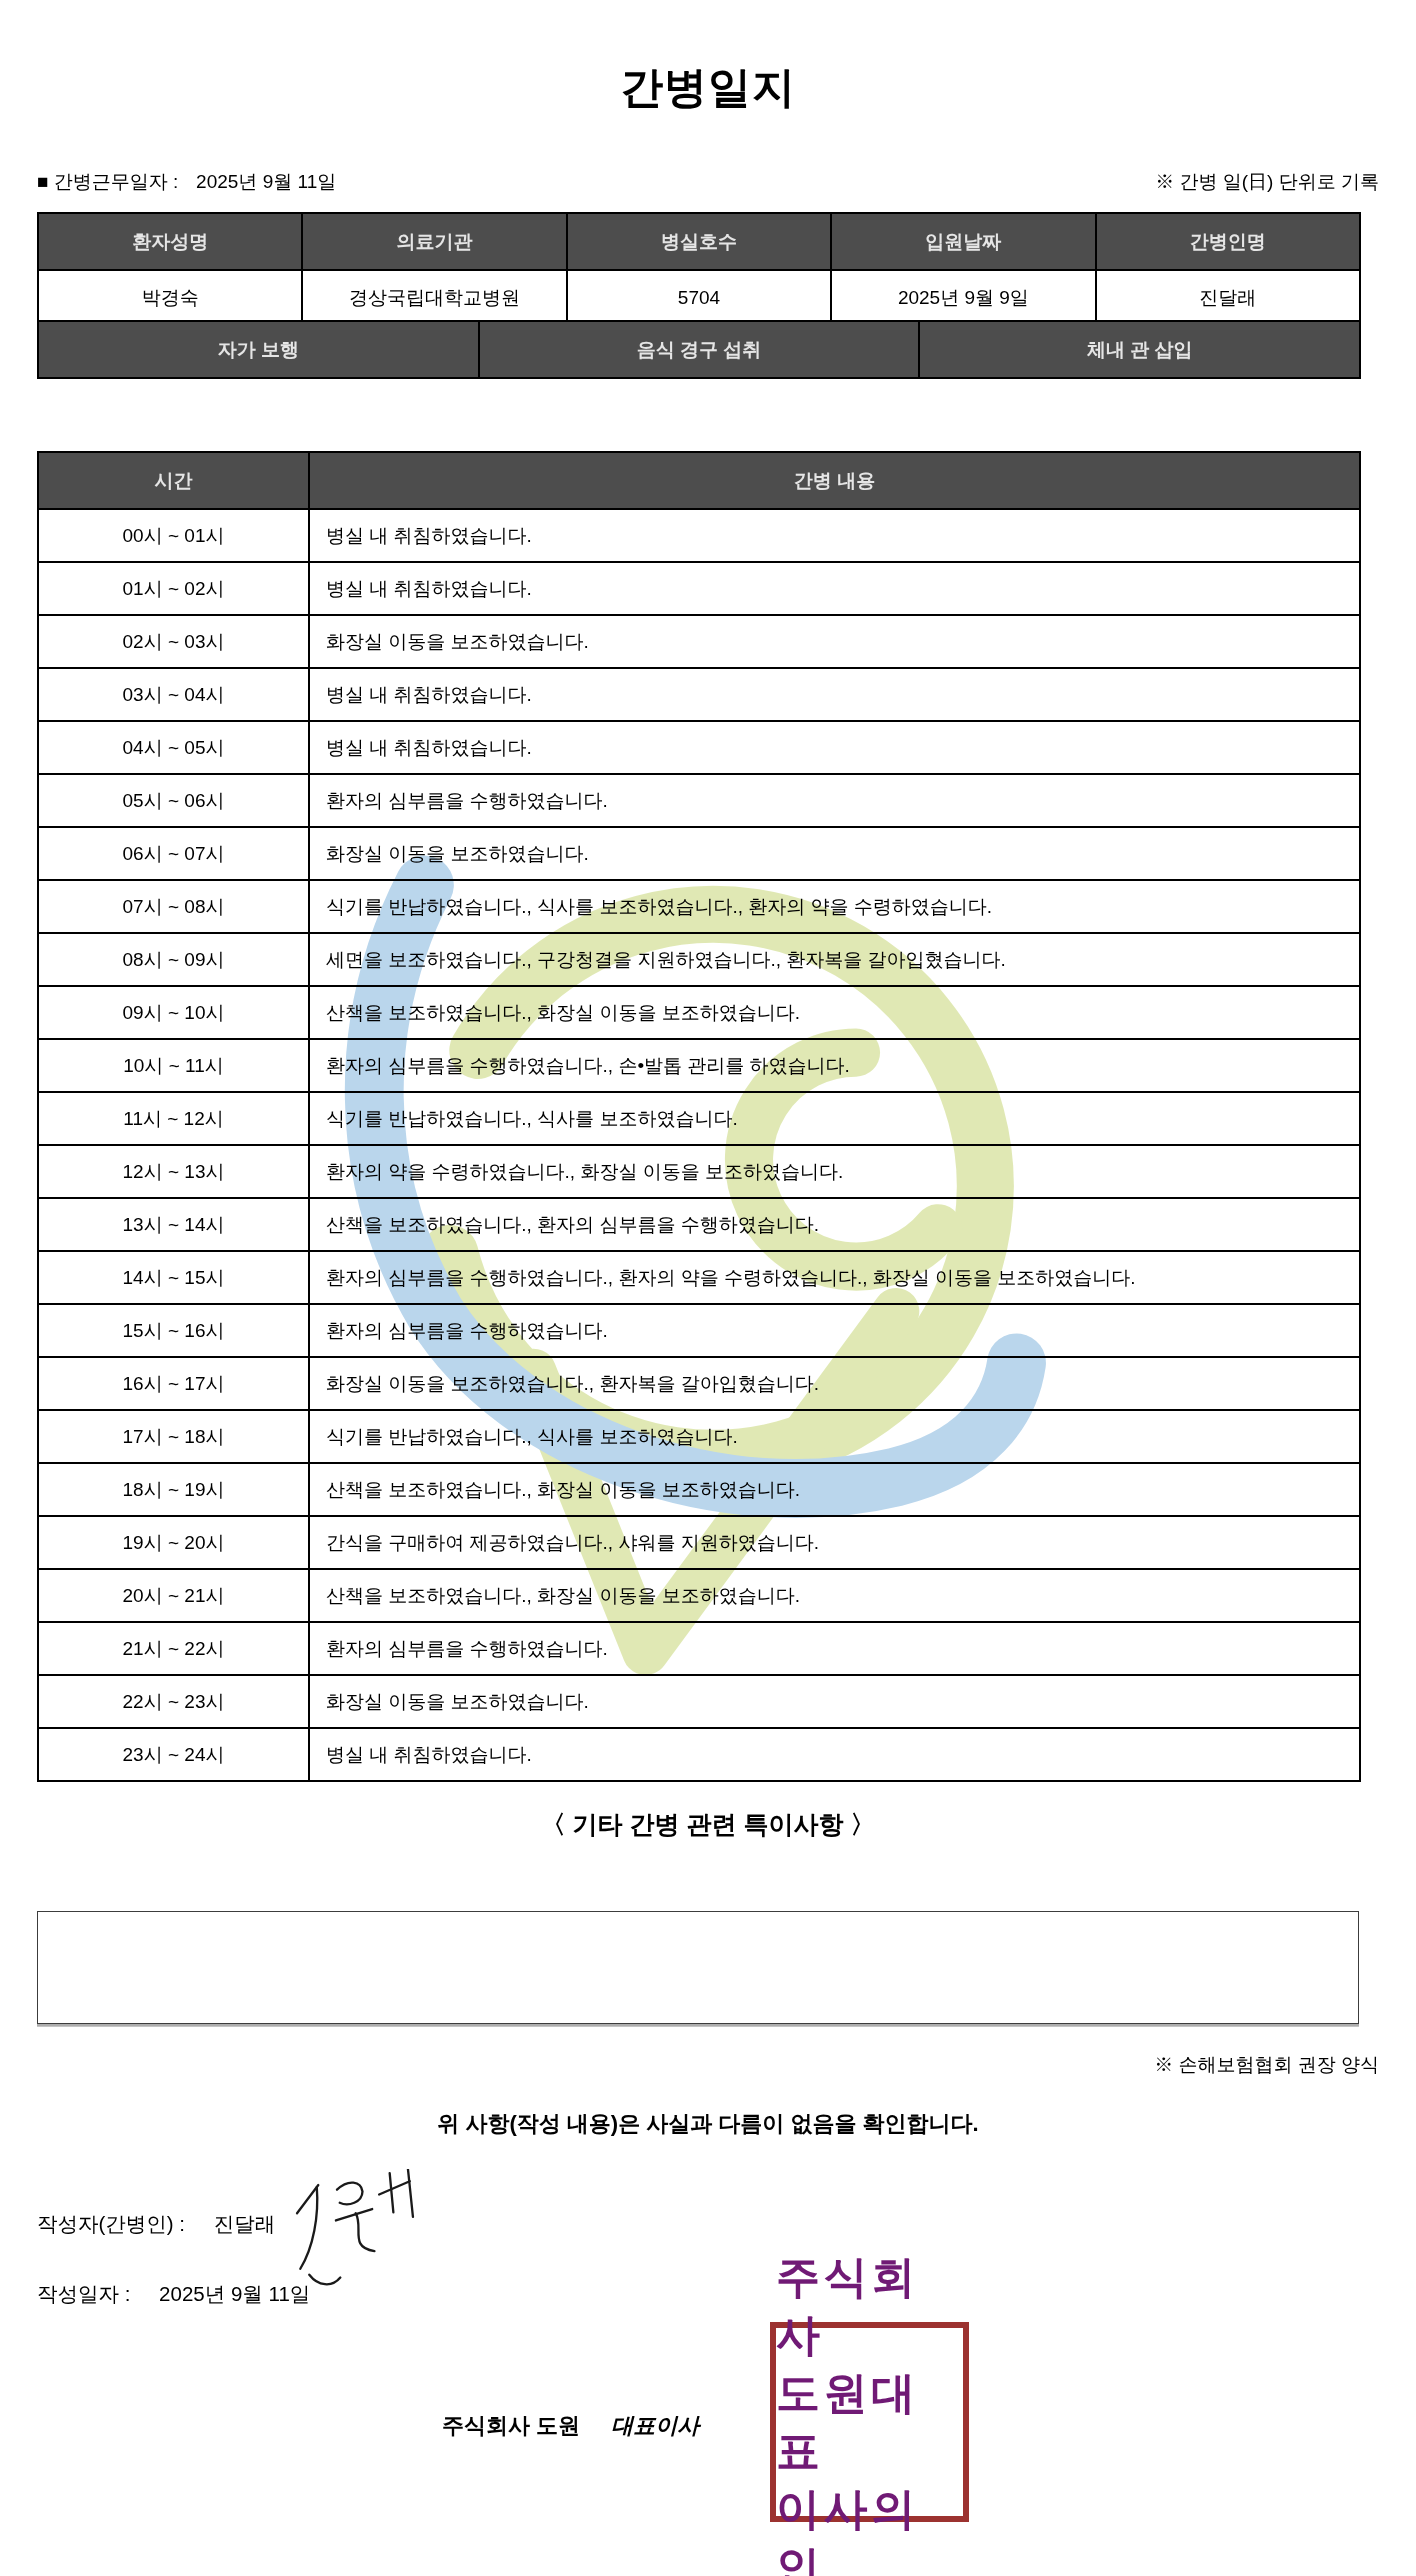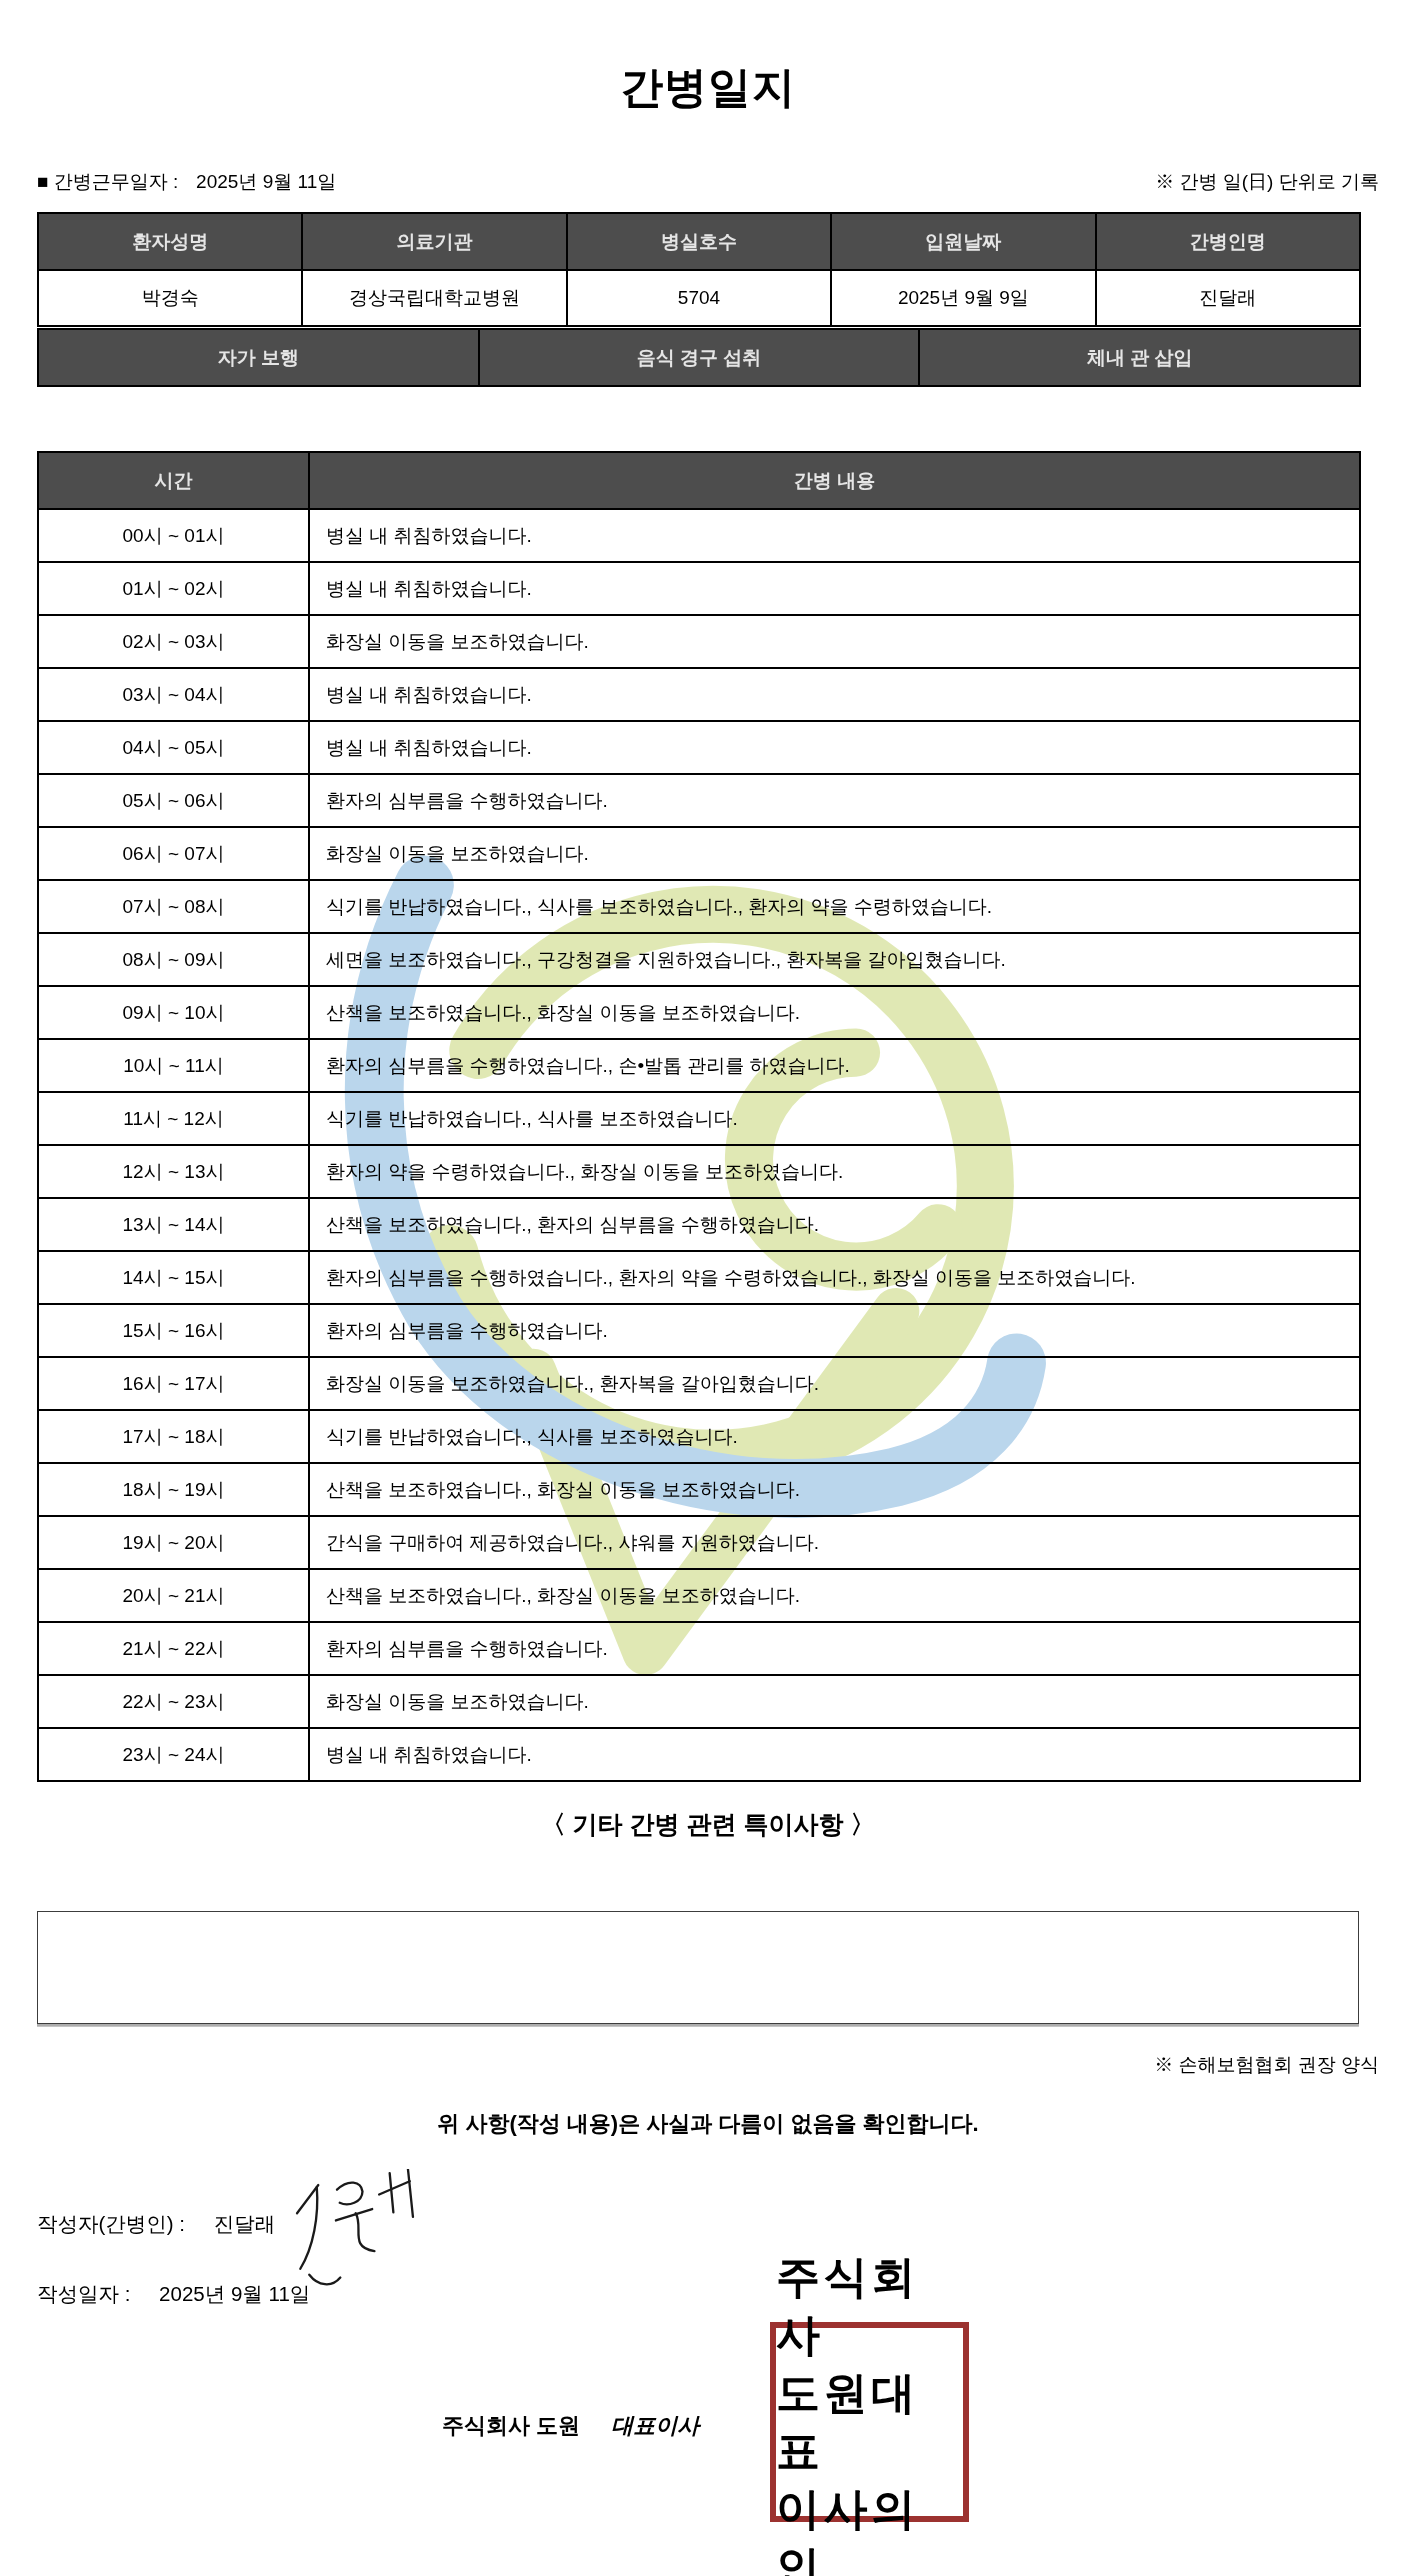--- a/index.html
+++ b/index.html
@@ -13,21 +13,21 @@
   .meta-row{top:169px;left:37px;width:1342px;display:flex;
             justify-content:space-between;font-size:19px;}
 
   table{border-collapse:collapse;table-layout:fixed;width:1324px;left:37px;
         background:transparent;}
   th{background:#4d4d4d;color:#e5e5e5;font-weight:bold;font-size:19px;
      border:2.7px solid #000;height:55px;text-align:center;padding:0;}
   td{border:2.7px solid #000;font-size:19px;text-align:center;padding:0;
      background:transparent;margin-top:24px;}
   #patient-table{top:212px;}  #patient-table td{height:54px;}
-  #status-table{top:328px;padding-left:13px;}   #status-table td{height:54px;}
+  #status-table{top:320px;padding-left:13px;}   #status-table td{height:54px;}
   #log-table{top:451px;}
   #log-table col.c-time{width:271px;}
   #log-table td.t-content{text-align:left;padding:0 0 0 16px;}
   #log-table td{height:51px;}
 
   .notes-heading{top:1808px;left:0;width:100%;text-align:center;
                  font-size:25px;font-weight:bold;}
   .notes-box{top:1911px;left:37px;width:1320px;height:111px;
              border:1.8px solid #3c3c3c;background:#fff;
              box-shadow:0 2.7px 0 #adadad;}
@@ -35,21 +35,21 @@
   .confirmation{top:2109px;left:0;width:100%;text-align:center;
                 font-size:22px;font-weight:bold;}
   .writer-line{top:2210px;left:37px;font-size:20.5px;}
   .writer-line .name{margin-left:23px;}
   .sig{left:284px;top:2169px;}
   .date-line{top:2280px;left:37px;font-size:20.5px;}
   .date-line .val{margin-left:23px;}
   .company-line{top:2411px;left:442px;font-size:22px;font-weight:bold;}
   .company-line .role{margin-left:25px;font-style:italic;}
   .stamp{left:770px;top:2322px;width:199px;height:200px;box-sizing:border-box;
-         border:6.2px solid #9c3230;color:#000000;display:flex;
+         border:6.2px solid #9c3230;color:#701a75;display:flex;
          flex-direction:column;justify-content:center;align-items:center;
          font-weight:bold;font-size:44px;line-height:58px;letter-spacing:3.6px;
          background:transparent;}
 </style>
 </head>
 <body>
 
 <div class="page">
 
   <svg class="wm" width="1416" height="2576" viewBox="0 0 1588 2888">

